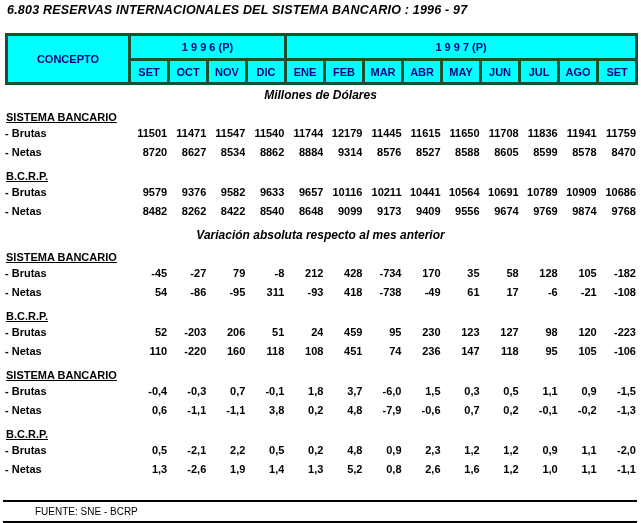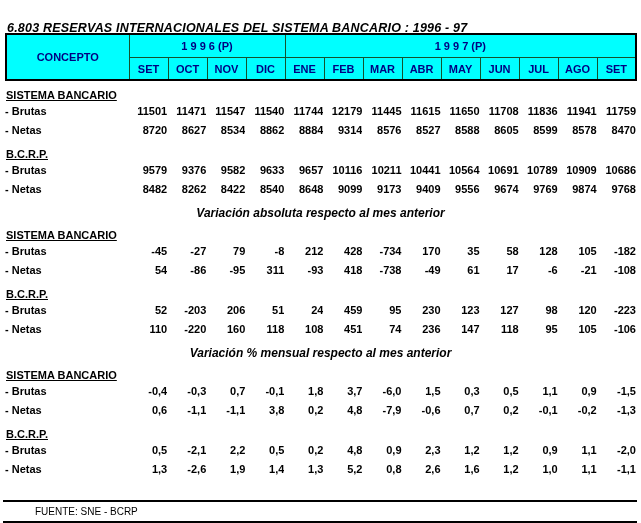--- a/index.html
+++ b/index.html
@@ -8,42 +8,42 @@
     width: 641px;
     height: 523px;
     background: #ffffff;
     font-family: "Liberation Sans", sans-serif;
     color: #000000;
     overflow: hidden;
   }
   .title {
     position: absolute;
     left: 7px;
-    top: 21px;
+    top: 3px;
     font-size: 12.5px;
     font-weight: bold;
     font-style: italic;
     letter-spacing: 0.2px;
     white-space: nowrap;
   }
   table { border-collapse: collapse; table-layout: fixed; }
   col.c-label { width: 123px; }
   col.c-month { width: 39px; }
 
   table.header-tbl {
     position: absolute;
     left: 5px;
     top: 33px;
     width: 631px;
     border: 2px solid #000;
   }
   table.header-tbl th {
     background: #00ffff;
     color: #000080;
-    border: 1px solid #14532d;
+    border: 3px solid #14532d;
     font-size: 11px;
     font-weight: bold;
     text-align: center;
     padding: 0;
     overflow: hidden;
   }
   table.header-tbl tr.year-row th { height: 22px; }
   table.header-tbl tr.month-row th { height: 21px; }
   th.concept { border-right: 2px solid #000; }
   th.year-1997 { border-left: 2px solid #000; }
@@ -159,20 +159,23 @@
         <col class="c-month">
         <col class="c-month">
         <col class="c-month">
       <col class="c-month">
         <col class="c-month">
         <col class="c-month">
         <col class="c-month">
       <col class="c-month">
     </colgroup>
     <tbody id="table-rows">
+        <tr class="heading">
+          <td colspan="14">Millones de Dólares</td>
+        </tr>
         <tr class="group">
           <td colspan="14"><span class="gname">SISTEMA BANCARIO</span></td>
         </tr>
         <tr class="data">
           <td class="rowlabel">- Brutas</td>
           <td class="num">11501</td>
           <td class="num">11471</td>
           <td class="num">11547</td>
           <td class="num">11540</td>
           <td class="num">11744</td>
@@ -302,23 +305,20 @@
           <td class="num">108</td>
           <td class="num">451</td>
           <td class="num">74</td>
           <td class="num">236</td>
           <td class="num">147</td>
           <td class="num">118</td>
           <td class="num">95</td>
           <td class="num">105</td>
           <td class="num">-106</td>
         </tr>
-        <tr class="heading">
-          <td colspan="14">Variación % mensual respecto al mes anterior</td>
-        </tr>
         <tr class="group">
           <td colspan="14"><span class="gname">SISTEMA BANCARIO</span></td>
         </tr>
         <tr class="data">
           <td class="rowlabel">- Brutas</td>
           <td class="num">-0,4</td>
           <td class="num">-0,3</td>
           <td class="num">0,7</td>
           <td class="num">-0,1</td>
           <td class="num">1,8</td>

